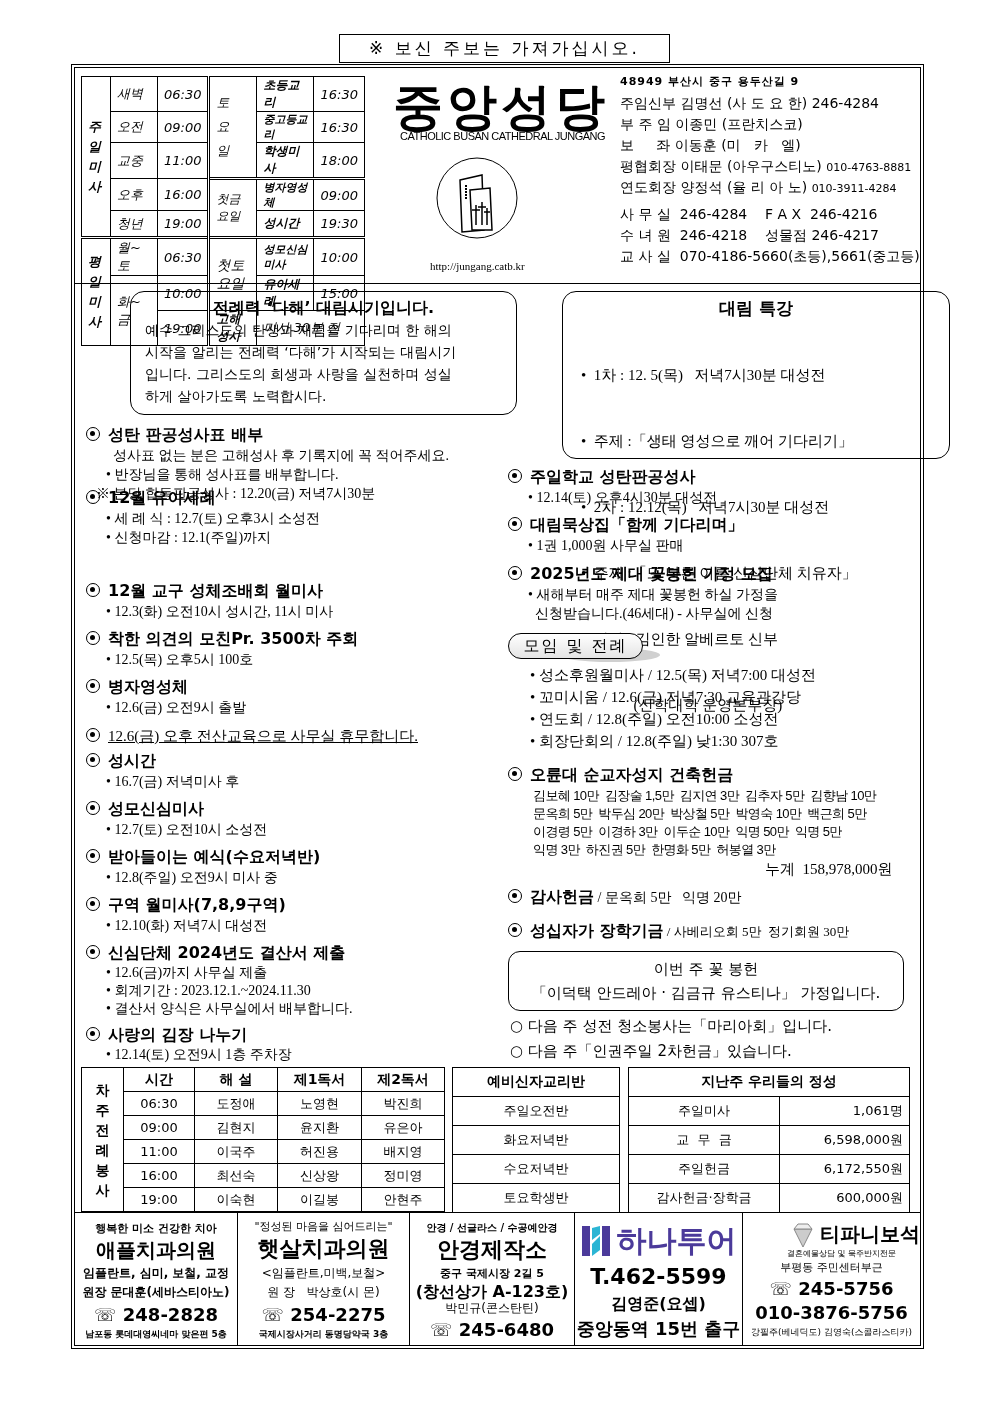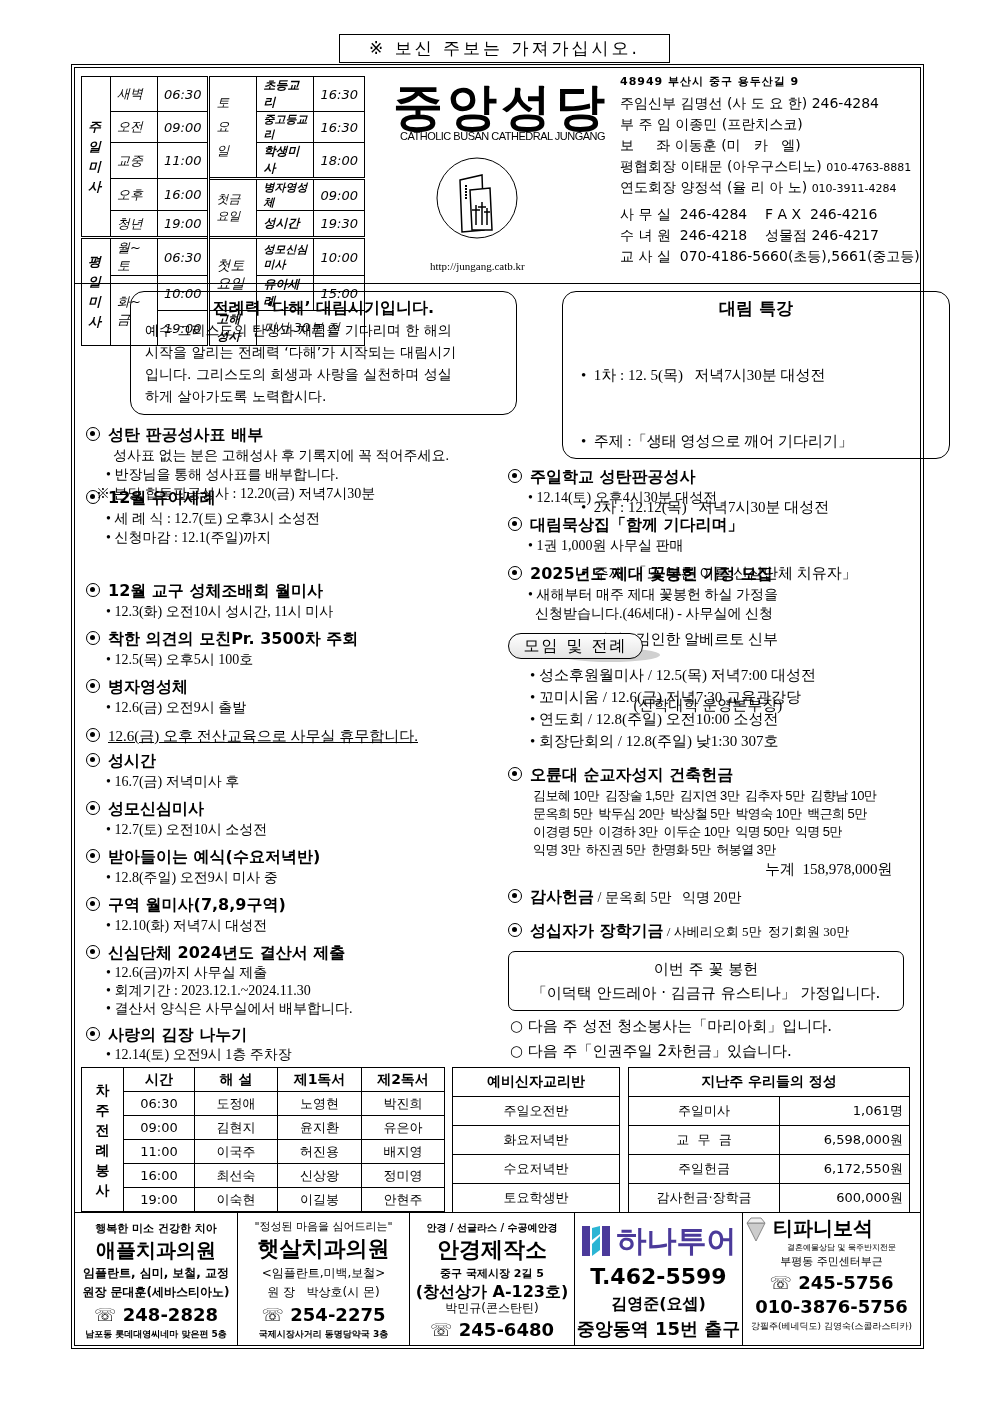--- a/index.html
+++ b/index.html
@@ -43,21 +43,21 @@
   .sec .h .dot::after { content: ""; position: absolute; left: 3px; top: 3px; width: 5px; height: 5px; border-radius: 50%; background: #000; }
   .sec .b { font-size: 14px; line-height: 19px; padding-left: 20px; white-space: nowrap; font-family: "Liberation Serif", serif; }
   .sec .h .sub { font-weight: normal; font-size: 14px; font-family: "Liberation Serif", serif; }
   .u { text-decoration: underline; font-weight: normal !important; font-family: "Liberation Serif", serif; font-size: 15px !important; }
 
   .pill { position: absolute; left: 508px; top: 633px; width: 135px; height: 26px; border: 1.5px solid #000; border-radius: 14px; background: linear-gradient(#fff, #e4e4e4); font-size: 16px; text-align: center; line-height: 23px; letter-spacing: 2px; }
   .pill-shadow { position: absolute; left: 560px; top: 648px; width: 100px; height: 14px; border-radius: 50%; background: #d0d0d0; }
 
   .donor { position: absolute; left: 533px; top: 787px; font-size: 13px; line-height: 18px; font-family: "Liberation Sans Narrow", "Liberation Sans", sans-serif; letter-spacing: -0.6px; white-space: nowrap; }
 
-  .flower { position: absolute; left: 508px; top: 951px; width: 396px; height: 60px; border: 1.5px solid #000; border-radius: 7px; text-align: center; font-size: 15px; line-height: 24px; padding-top: 5px; }
+  .flower { position: absolute; left: 508px; top: 951px; width: 396px; height: 60px; border: 1.5px solid #000; border-radius: 12px; text-align: center; font-size: 15px; line-height: 24px; padding-top: 5px; }
   .circle-line { position: absolute; left: 510px; font-size: 15px; white-space: nowrap; }
 
   table.grid { position: absolute; border-collapse: collapse; font-size: 13px; }
   table.grid td { border: 1px solid #000; text-align: center; height: 24px; }
   table.grid .hd { font-weight: bold; font-size: 14px; }
 
   .ads { position: absolute; left: 75px; top: 1212px; width: 845px; height: 133px; border-top: 1px solid #000; }
   .ad { position: absolute; top: 0; height: 133px; border-right: 1px solid #000; text-align: center; }
   .ad .l { white-space: nowrap; }
 </style>
@@ -394,21 +394,21 @@
         <polygon points="11,20 19,12 19,26 11,32" fill="#2bb5d4"></polygon>
         <polygon points="11,4 19,2 19,10 11,16" fill="#2bb5d4"></polygon>
       </svg>
       <span style="font-size:30px;font-weight:bold;color:#4b3a9a">하나투어</span>
     </div>
     <div class="l" style="font-size:22px;font-weight:bold;line-height:32px">T.462-5599</div>
     <div class="l" style="font-size:16px;font-weight:bold;line-height:22px">김영준(요셉)</div>
     <div class="l" style="font-size:18px;font-weight:bold;line-height:28px">중앙동역 15번 출구</div>
   </div>
   <div class="ad" style="left:668px;width:177px;border-right:none">
-    <div class="l" style="display:flex;align-items:center;justify-content:flex-start;gap:4px">
+    <div class="l" style="margin-top:6px;display:flex;align-items:center;justify-content:flex-end;gap:4px">
       <svg width="26" height="30" viewBox="0 0 26 30">
         <polygon points="4,10 22,10 13,28" fill="#ccc" stroke="#888"></polygon>
         <polygon points="4,10 8,5 18,5 22,10" fill="#eee" stroke="#888"></polygon>
       </svg>
       <span style="font-size:20px;font-weight:bold">티파니보석</span>
     </div>
     <div class="l" style="font-size:8px;line-height:10px;margin-left:20px">결혼예물상담 및 묵주반지전문</div>
     <div class="l" style="font-size:11px;line-height:18px">부평동 주민센터부근</div>
     <div class="l" style="font-size:18px;font-weight:bold;line-height:24px">☏ 245-5756</div>
     <div class="l" style="font-size:18px;font-weight:bold;line-height:24px">010-3876-5756</div>

